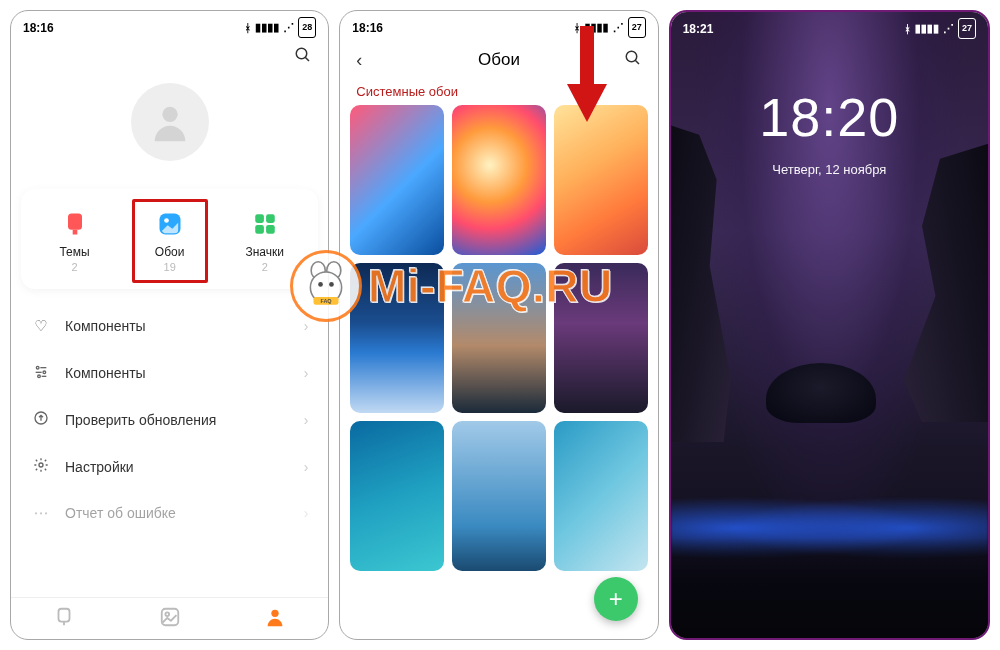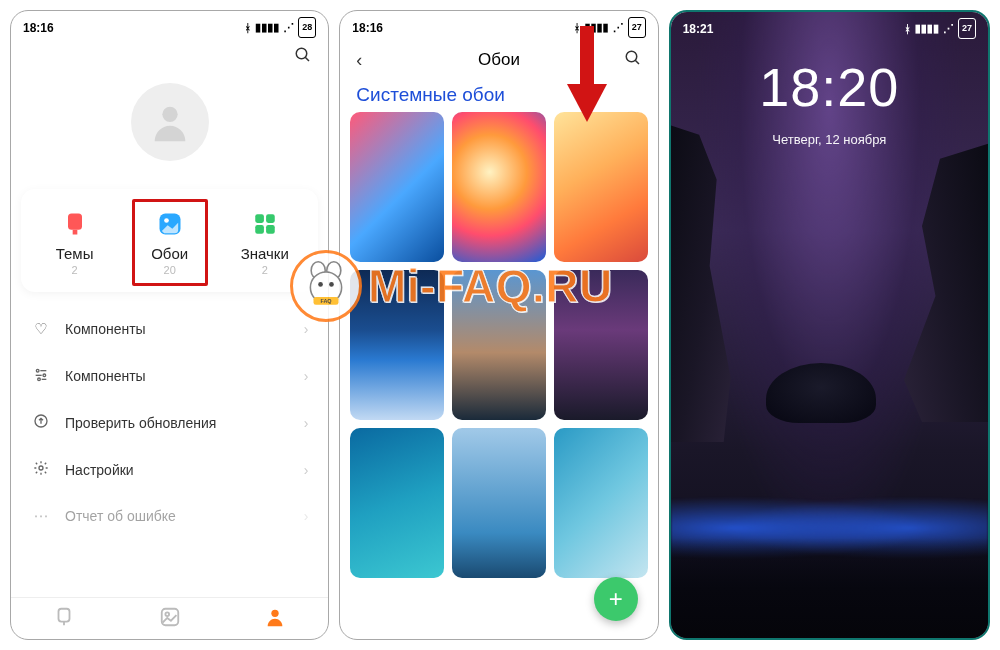--- a/index.html
+++ b/index.html
@@ -18,21 +18,21 @@
   .phone {
     flex: 1;
     border: 1px solid #a8a8a8;
     border-radius: 18px;
     overflow: hidden;
     background: #fff;
     position: relative;
     display: flex;
     flex-direction: column;
   }
-  .phone.dark-frame { border: 2px solid #0f766e; }
+  .phone.dark-frame { border: 2px solid #701a75; }
 
   
   .status {
     display: flex;
     justify-content: space-between;
     align-items: center;
     padding: 6px 12px 2px;
     font-size: 12px;
     font-weight: 600;
   }
@@ -73,21 +73,21 @@
     left: 10%; right: 10%; top: -4px; bottom: -4px;
     border: 3px solid #d11414;
     border-radius: 2px;
   }
   .tile-icon {
     width: 30px; height: 30px;
     margin: 0 auto 6px;
     border-radius: 8px;
     display: flex; align-items:center; justify-content:center;
   }
-  .tile-label { font-size: 15px; color: #222; white-space: nowrap; overflow: hidden; text-overflow: ellipsis; }
+  .tile-label { font-size: 12px; color: #222; white-space: nowrap; overflow: hidden; text-overflow: ellipsis; }
   .tile-count { font-size: 11px; color: #bbb; margin-top: 2px; }
 
   .list { margin: 0 10px; }
   .list-item {
     display: flex; align-items: center;
     padding: 14px 10px;
     font-size: 14px; color: #333;
     position: relative;
   }
   .list-item .li-icon { width: 20px; text-align: center; margin-right: 14px; color: #666; font-size: 15px; }
@@ -104,21 +104,21 @@
 
   
   .s2-hdr {
     display:flex; align-items:center; justify-content:center;
     padding: 10px 12px 4px;
     position: relative;
   }
   .s2-hdr .back { position:absolute; left:16px; font-size:18px; color:#333; }
   .s2-hdr .srch { position:absolute; right:16px; font-size:16px; color:#333; }
   .s2-hdr .title { font-size:17px; font-weight:500; }
-  .section-title { font-size:19px; color:#1d4ed8; padding: 10px 16px 6px; }
+  .section-title { font-size:13px; color:#b91c1c; padding: 10px 16px 6px; }
   .grid {
     flex: 1;
     padding: 0 10px;
     display: grid;
     grid-template-columns: repeat(3,1fr);
     grid-auto-rows: 150px;
     gap: 8px;
     overflow: hidden;
   }
   .wall {
@@ -177,21 +177,21 @@
   .lock .glow {
     position:absolute; bottom:70px; left:0; right:0; height:80px;
     background: radial-gradient(ellipse at 20% 50%, rgba(40,100,255,.75) 0%, transparent 55%),
                 radial-gradient(ellipse at 75% 50%, rgba(40,100,255,.7) 0%, transparent 55%);
     filter: blur(1px);
   }
   .lock .fg {
     position:absolute; bottom:0; left:0; right:0; height:100px;
     background: linear-gradient(180deg, transparent 0%, #07070f 50%, #05050a 100%);
   }
-  .lock-time { font-size: 54px; font-weight: 300; margin-top: 15px; letter-spacing: 1px; z-index:2; }
+  .lock-time { font-size: 54px; font-weight: 300; margin-top: 45px; letter-spacing: 1px; z-index:2; }
   .lock-date { font-size: 13px; margin-top: 14px; opacity:.95; z-index:2; }
 
   
   .arrow {
     position:absolute;
     left: 565px; top: 26px;
     width: 44px; height: 100px;
     z-index: 30;
   }
 
@@ -270,21 +270,21 @@
       </div>
       <div class="tile highlight">
         <div class="tile-icon">
           <svg width="28" height="28" viewBox="0 0 24 24">
               <rect x="3" y="3" width="18" height="18" rx="5" fill="#2aa8ff"></rect>
               <circle cx="9" cy="9" r="2" fill="#fff"></circle>
               <path d="M5 18l5-5 4 3 5-5v6a3 3 0 0 1-3 3H7" fill="#fff" opacity=".7"></path>
             </svg>
         </div>
         <div class="tile-label">Обои</div>
-        <div class="tile-count">20</div>
+        <div class="tile-count">19</div>
       </div>
       <div class="tile">
         <div class="tile-icon">
           <svg width="26" height="26" viewBox="0 0 24 24" fill="#35c96c">
               <rect x="3" y="3" width="8" height="8" rx="2"></rect>
               <rect x="13" y="3" width="8" height="8" rx="2"></rect>
               <rect x="3" y="13" width="8" height="8" rx="2"></rect>
               <rect x="13" y="13" width="8" height="8" rx="2"></rect>
             </svg>
         </div>

